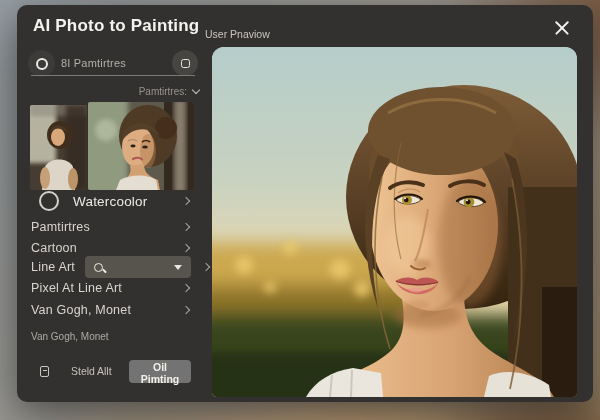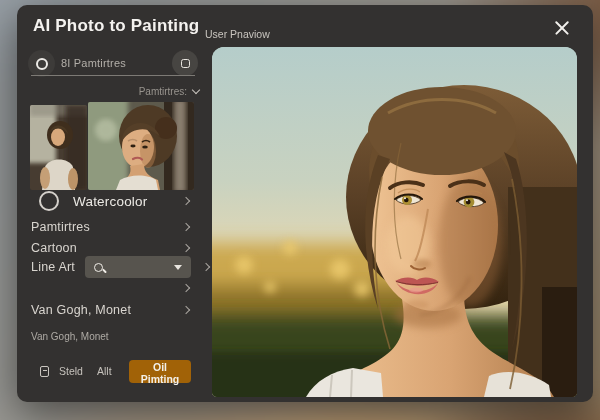--- a/index.html
+++ b/index.html
@@ -68,25 +68,25 @@
   .mag::after{content:'';position:absolute;width:5px;height:1.8px;background:#f0ede7;transform:rotate(45deg);
     right:-4.5px;bottom:-1.5px;border-radius:1px;}
   .tri-down{margin-left:auto;width:0;height:0;border-left:4px solid transparent;border-right:4px solid transparent;
     border-top:5px solid #e8e5df;}
   .row.r3 .chev-r{right:-20px;}
 
   .footnote{position:absolute;left:14px;top:326px;font-size:10px;color:#aeaaa4;}
 
   
   .footer{position:absolute;left:14px;top:355px;width:160px;height:24px;}
-  .tool{position:absolute;display:flex;align-items:center;gap:10px;font-size:10.5px;color:#c6c2bc;top:5px;cursor:pointer;}
+  .tool{position:absolute;display:flex;align-items:center;gap:22px;font-size:10.5px;color:#c6c2bc;top:5px;cursor:pointer;}
   .tool.t1{left:9px;} .tool.t2{left:66px;}
   .docic{width:9px;height:11px;border:1.3px solid #c9c5bf;border-radius:2px;position:relative;display:block;}
   .docic::after{content:'';position:absolute;left:1.5px;top:3px;width:4px;height:1.2px;background:#c9c5bf;}
-  .primary-btn{position:absolute;right:0;top:0;width:62px;height:23px;background:#a16207;border:none;border-radius:4px;
+  .primary-btn{position:absolute;right:0;top:0;width:62px;height:23px;background:#737373;border:none;border-radius:4px;
     color:#f3f0ea;font-size:10.5px;font-weight:700;cursor:pointer;font-family:"Liberation Sans",sans-serif;}
 
   
   .preview{position:absolute;left:195px;top:42px;width:365px;height:350px;border-radius:12px 12px 5px 5px;
     overflow:hidden;background:#b5cdca;}
   .preview svg{display:block;width:100%;height:100%;}
 </style>
 </head>
 <body>
 
@@ -180,20 +180,21 @@
     </div>
     <div class="row r3">
       <span class="lbl">Line Art</span>
       <span class="combo">
         <span class="mag"></span>
         <span class="tri-down"></span>
       </span>
       <span class="chev-r"></span>
     </div>
     <div class="row r4">
+      <span class="lbl">Pixel At Line Art</span>
       <span class="chev-r"></span>
     </div>
     <div class="row r5">
       <span class="lbl">Van Gogh, Monet</span>
       <span class="chev-r"></span>
     </div>
 
     <div class="footnote">Van Gogh, Monet</div>
 
     <div class="footer">

